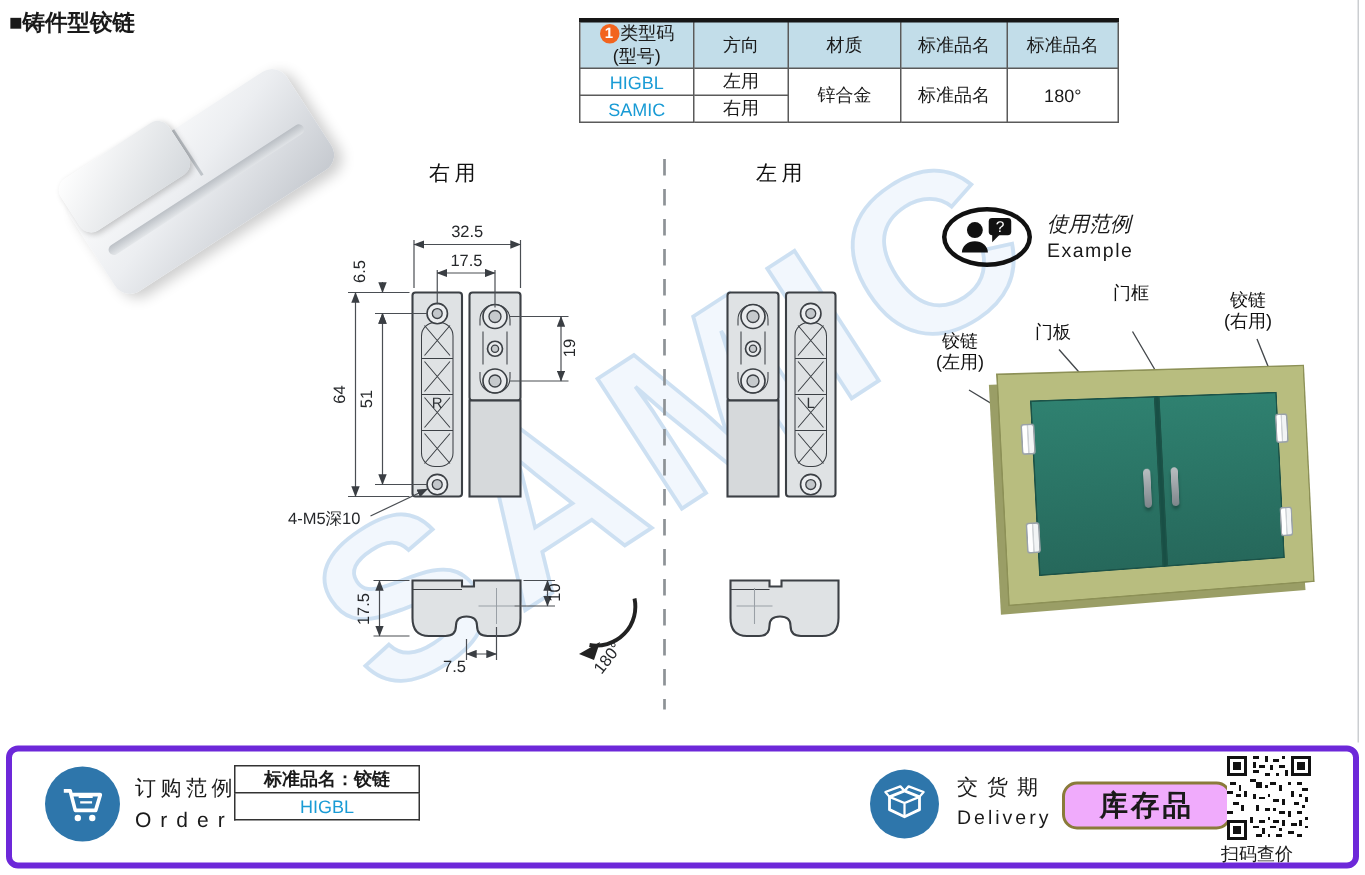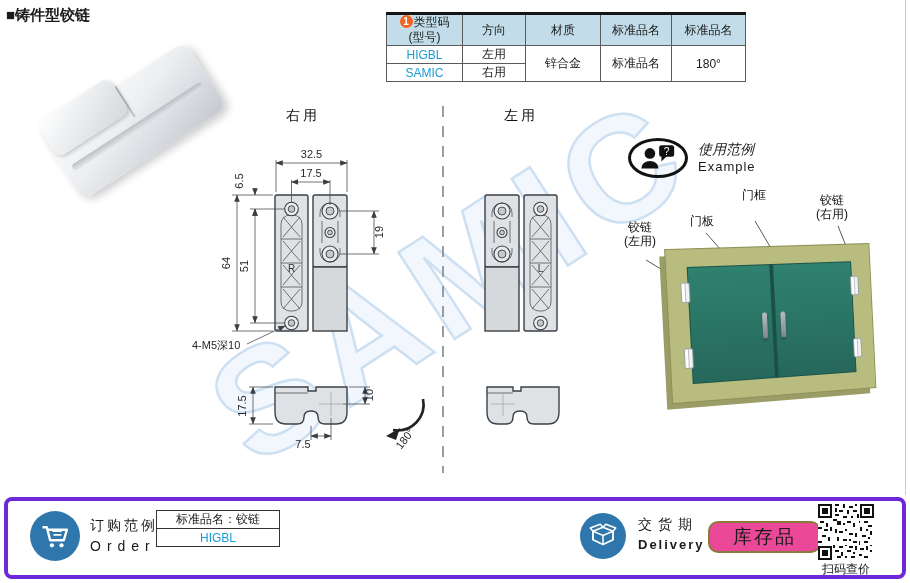--- a/index.html
+++ b/index.html
@@ -94,29 +94,29 @@
     border:4px solid #6d28d9; border-radius:8px; background:#fff; }
   .circ { position:absolute; border-radius:50%; background:#2e76ab;
     display:flex; align-items:center; justify-content:center; }
   .cart-circ { left:22px; top:10px; width:50px; height:50px; }
   .del-circ { left:572px; top:12px; width:46px; height:46px; }
   .order-cn { position:absolute; left:82px; top:16px; font-size:14px; letter-spacing:3px; }
   .order-en { position:absolute; left:82px; top:37px; font-size:14px; letter-spacing:6px; }
   table.otab { position:absolute; left:148px; top:9px; width:124px; border-collapse:collapse;
     font-size:12px; text-align:center; background:#fff; }
   table.otab td { border:1px solid #333; height:18px; padding:0 4px; }
-  .otab .r1 { font-weight:normal; }
+  .otab .r1 { font-weight:bold; }
   .del-cn { position:absolute; left:630px; top:15px; font-size:14px; letter-spacing:6px; }
-  .del-en { position:absolute; left:630px; top:36px; font-size:13px; letter-spacing:2px;font-weight:bold; }
+  .del-en { position:absolute; left:630px; top:36px; font-size:13px; letter-spacing:2px; }
   .stock { position:absolute; left:700px; top:20px; width:113px; height:32px;
-    background:#ec4899; border:2px solid #8a7b3a; border-radius:10px;
+    background:#f0abfc; border:2px solid #8a7b3a; border-radius:10px;
     display:flex; align-items:center; justify-content:center;
-    font-size:19px; font-weight:normal; letter-spacing:2px; }
+    font-size:19px; font-weight:bold; letter-spacing:2px; }
   .qr { position:absolute; left:810px; top:3px; }
-  .qr-cap { position:absolute; left:806px; top:60px; width:64px; text-align:center; font-size:12px; }
+  .qr-cap { position:absolute; left:806px; top:60px; width:64px; font-size:12px; }
 </style>
 </head>
 <body>
 
 <div class="watermark">SAMIC</div>
 
 <div class="page-title">■铸件型铰链</div>
 <div class="edge-r"></div>
 
 <div class="photo-wrap">

